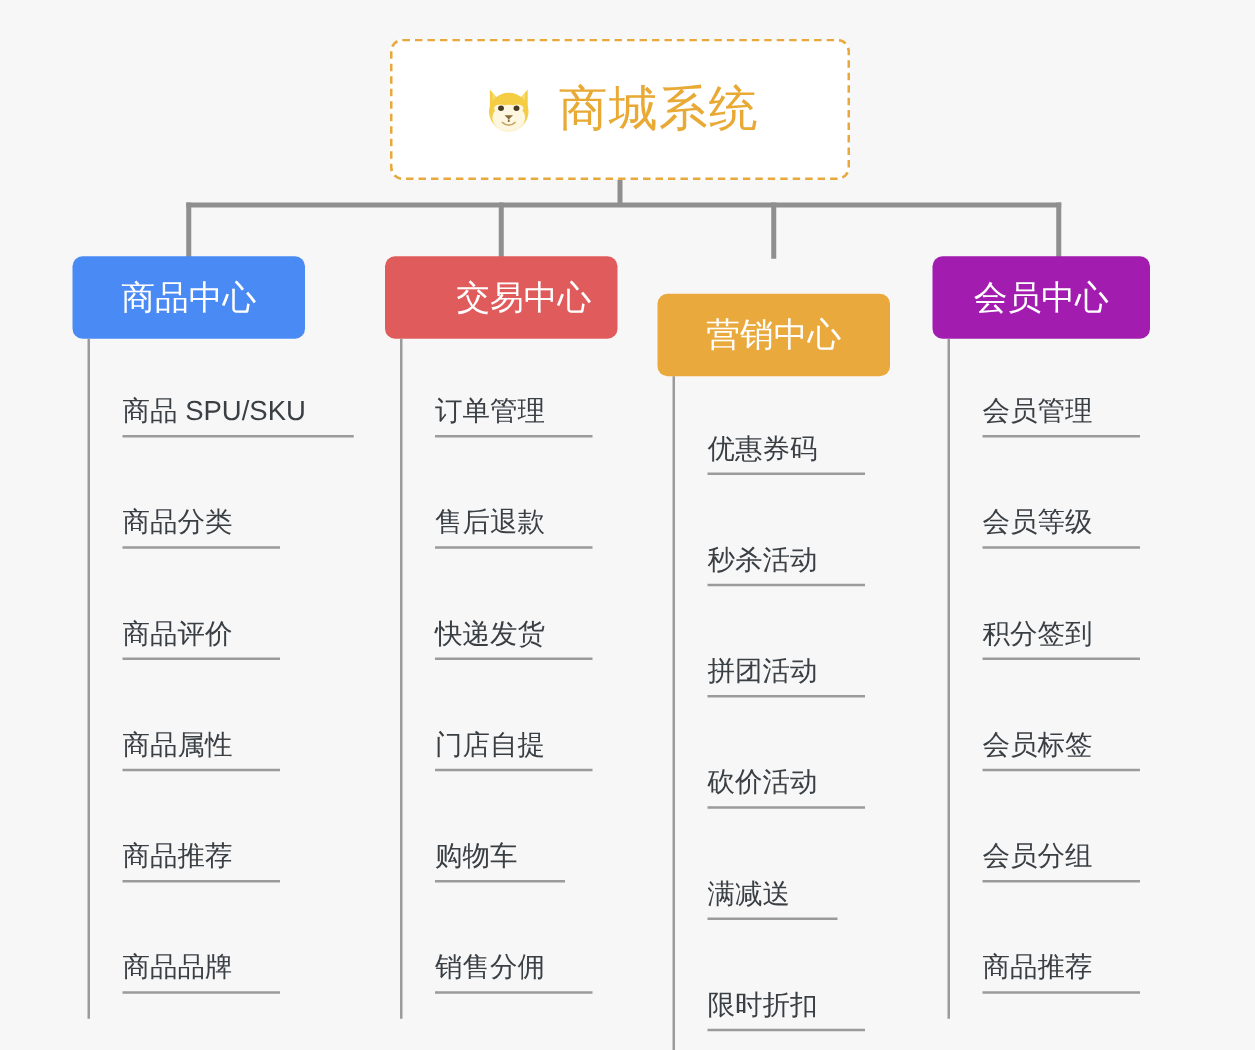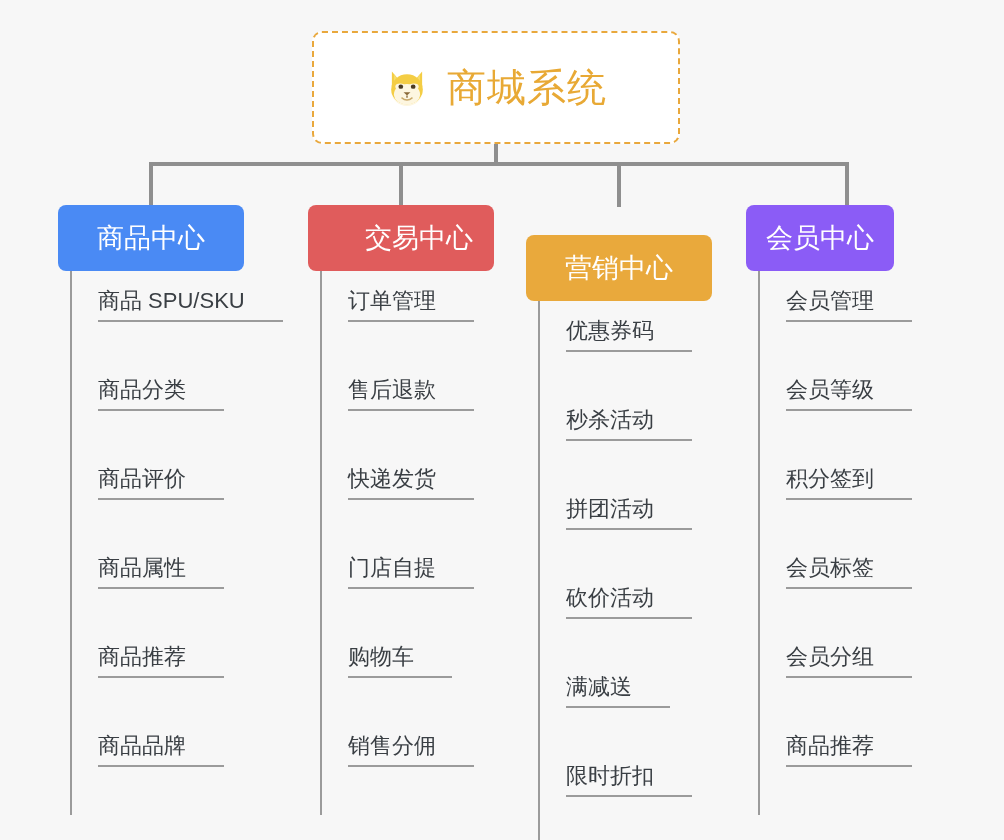--- a/index.html
+++ b/index.html
@@ -84,42 +84,42 @@
     top: 0;
     bottom: 8px;
     width: 2px;
     background: #9b9b9b;
   }
   .item {
     position: relative;
     height: 89px;
     box-sizing: border-box;
     display: flex;
-    align-items: flex-start;
+    align-items: center;
     padding-left: 40px;
   }
   .item-label {
     font-size: 22px;
     color: #3a3f44;
     line-height: 1.1;
     padding-bottom: 7px;
     border-bottom: 2px solid #9b9b9b;
     padding-right: 38px;
     white-space: nowrap;
   }
 
   
   #column-0 { left: 58px;  width: 250px; }
   #column-0 .cat-box { width: 186px; background: #4a8af4; text-align: right; }
   #column-1 { left: 308px; width: 222px; }
   #column-1 .cat-box { width: 186px; background: #e05c5c; padding-left: 36px; }
   #column-2 { left: 526px; width: 220px; }
   #column-2 .cat-box { width: 186px; background: #e9a93c; margin-top: 30px; }
   #column-3 { left: 746px; width: 220px; }
-  #column-3 .cat-box { width: 148px; background: #8b5cf6; }
+  #column-3 .cat-box { width: 174px; background: #a21caf; }
 </style>
 </head>
 <body>
 
 <div id="diagram">
 
   <div id="root-node">
     <span class="dog-icon">
       <svg viewBox="0 0 64 64" width="44" height="44" aria-hidden="true">
         <path d="M10 8 L10 30 L22 22 Z" fill="#f4cd44"></path>

